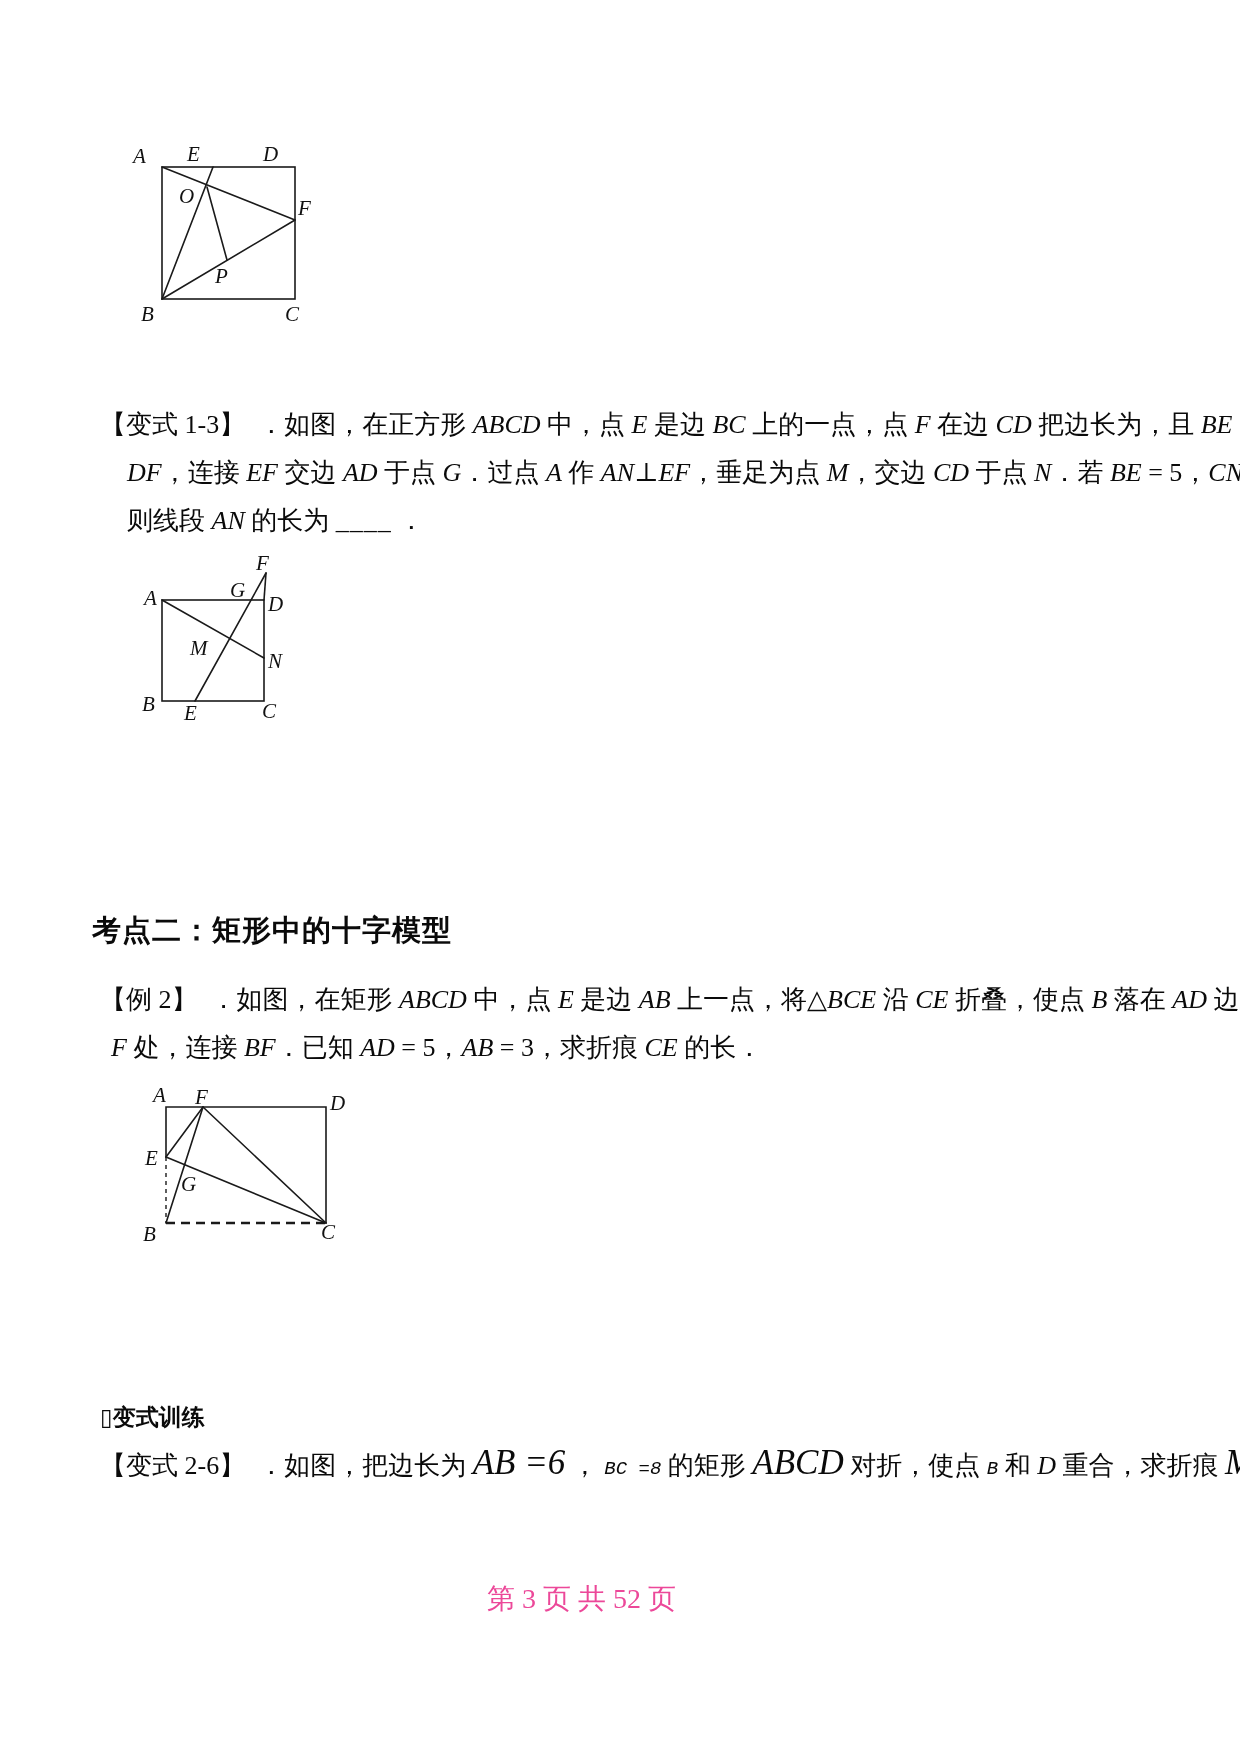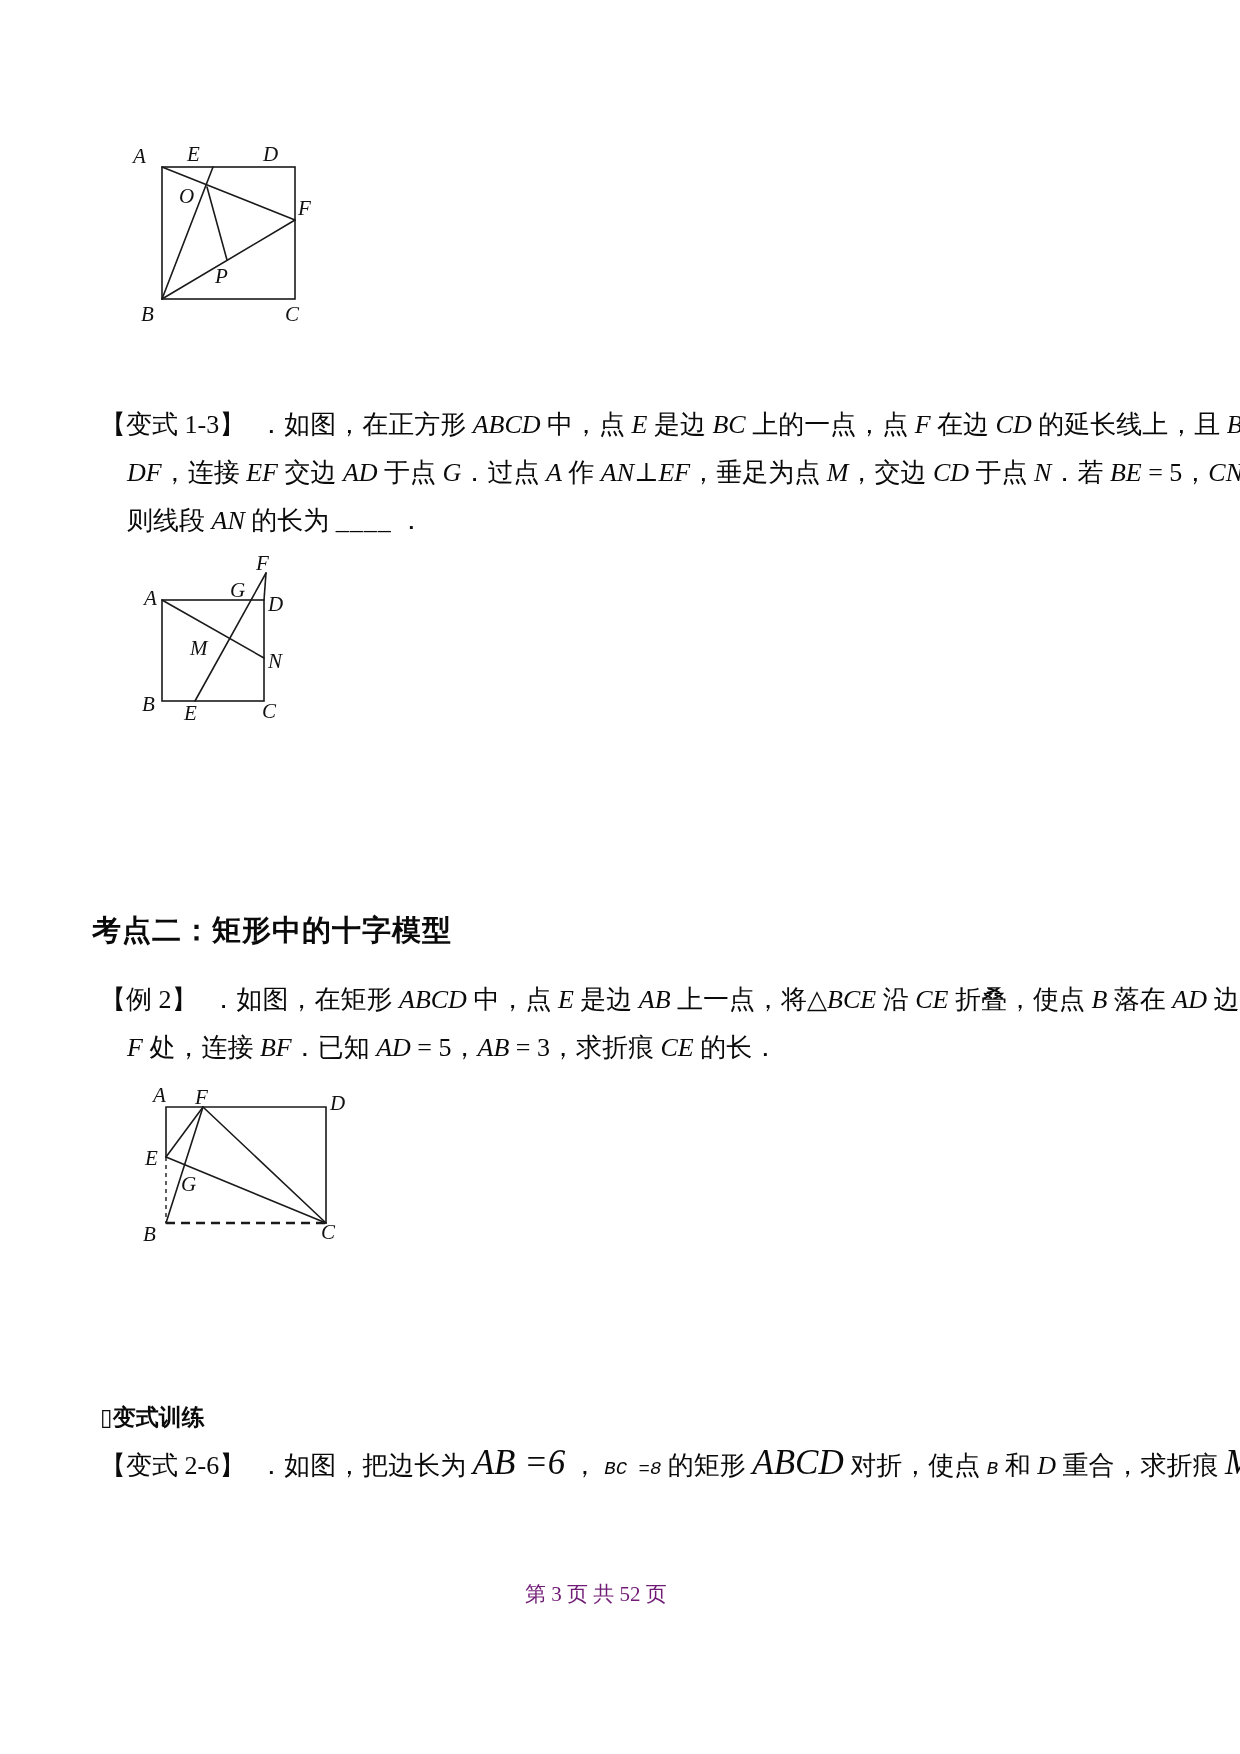--- a/index.html
+++ b/index.html
@@ -16,21 +16,21 @@
   .section-heading{
     font-family:"Liberation Sans","DejaVu Sans",sans-serif;
     font-weight:700;font-size:29px;letter-spacing:1px;color:#0a0a0a;
   }
   .train-label{
     font-family:"Liberation Sans","DejaVu Sans",sans-serif;
     font-weight:600;font-size:23px;color:#0a0a0a;white-space:pre;
   }
   .footer{
     font-family:"Liberation Serif","DejaVu Serif",serif;
-    font-size:21px;color:#701a75;white-space:pre;margin-left:38px;
+    font-size:28px;color:#ec4899;white-space:pre;
   }
   svg .fline{stroke:#1a1a1a;stroke-width:1.6;fill:none;stroke-linecap:round;}
   svg .fline-dash{stroke:#1a1a1a;stroke-width:1.4;fill:none;stroke-dasharray:4 4;}
   svg .fline-dash-bold{stroke:#1a1a1a;stroke-width:2.4;fill:none;stroke-dasharray:9 6;}
   svg .flabel{
     font-family:"Liberation Serif","DejaVu Serif",serif;font-style:italic;
     font-size:21px;fill:#111;
   }
 </style>
 </head>
@@ -45,21 +45,21 @@
   <text x="18" y="38" class="flabel">A</text>
   <text x="72" y="36" class="flabel">E</text>
   <text x="148" y="36" class="flabel">D</text>
   <text x="64" y="78" class="flabel">O</text>
   <text x="183" y="90" class="flabel">F</text>
   <text x="100" y="158" class="flabel">P</text>
   <text x="26" y="196" class="flabel">B</text>
   <text x="170" y="196" class="flabel">C</text>
 </svg>
 
-<div class="abs tline" style="left:100px;top:409px;"><span>【变式 1-3】  ．如图，在正方形 </span><span class="m">ABCD</span><span> 中，点 </span><span class="m">E</span><span> 是边 </span><span class="m">BC</span><span> 上的一点，点 </span><span class="m">F</span><span> 在边 </span><span class="m">CD</span><span> 的延长线上，且 </span><span class="m">BE</span></div>
+<div class="abs tline" style="left:100px;top:409px;"><span>【变式 1-3】  ．如图，在正方形 </span><span class="m">ABCD</span><span> 中，点 </span><span class="m">E</span><span> 是边 </span><span class="m">BC</span><span> 上的一点，点 </span><span class="m">F</span><span> 在边 </span><span class="m">CD</span><span> 把边长为，且 </span><span class="m">BE</span></div>
 <div class="abs tline" style="left:127px;top:457px;"><span class="m">DF</span><span>，连接 </span><span class="m">EF</span><span> 交边 </span><span class="m">AD</span><span> 于点 </span><span class="m">G</span><span>．过点 </span><span class="m">A</span><span> 作 </span><span class="m">AN</span><span>⊥</span><span class="m">EF</span><span>，垂足为点 </span><span class="m">M</span><span>，交边 </span><span class="m">CD</span><span> 于点 </span><span class="m">N</span><span>．若 </span><span class="m">BE</span><span> = 5，</span><span class="m">CN</span></div>
 <div class="abs tline" style="left:127px;top:505px;text-align:right;"><span>则线段 </span><span class="m">AN</span><span> 的长为 </span><span class="blank">____</span><span> ．</span></div>
 
 <svg class="abs" style="left:130px;top:550px;" width="170" height="175">
   <rect x="32" y="50" width="102" height="101" class="fline"></rect>
   <line x1="134" y1="50" x2="136" y2="23" class="fline"></line>
   <line x1="65" y1="151" x2="136" y2="23" class="fline"></line>
   <line x1="32" y1="50" x2="134" y2="108" class="fline"></line>
   <text x="126" y="20" class="flabel">F</text>
   <text x="100" y="47" class="flabel">G</text>
@@ -68,21 +68,21 @@
   <text x="60" y="105" class="flabel">M</text>
   <text x="138" y="118" class="flabel">N</text>
   <text x="12" y="161" class="flabel">B</text>
   <text x="54" y="170" class="flabel">E</text>
   <text x="132" y="168" class="flabel">C</text>
 </svg>
 
 <div class="abs section-heading" style="left:92px;top:911px;">考点二：矩形中的十字模型</div>
 
 <div class="abs tline" style="left:100px;top:984px;"><span>【例 2】  ．如图，在矩形 </span><span class="m">ABCD</span><span> 中，点 </span><span class="m">E</span><span> 是边 </span><span class="m">AB</span><span> 上一点，将△</span><span class="m">BCE</span><span> 沿 </span><span class="m">CE</span><span> 折叠，使点 </span><span class="m">B</span><span> 落在 </span><span class="m">AD</span><span> 边上的点</span></div>
-<div class="abs tline" style="left:127px;top:1032px;"><span class="m">F</span><span> 处，连接 </span><span class="m">BF</span><span>．已知 </span><span class="m">AD</span><span> = 5，</span><span class="m">AB</span><span> = 3，求折痕 </span><span class="m">CE</span><span> 的长．</span></div>
+<div class="abs tline" style="left:111px;top:1032px;"><span class="m">F</span><span> 处，连接 </span><span class="m">BF</span><span>．已知 </span><span class="m">AD</span><span> = 5，</span><span class="m">AB</span><span> = 3，求折痕 </span><span class="m">CE</span><span> 的长．</span></div>
 
 <svg class="abs" style="left:135px;top:1080px;" width="215" height="165">
   <polyline points="31,77 31,27 191,27 191,143" class="fline"></polyline>
   <line x1="31" y1="77" x2="31" y2="143" class="fline-dash"></line>
   <line x1="31" y1="143" x2="191" y2="143" class="fline-dash-bold"></line>
   <line x1="31" y1="77" x2="68" y2="27" class="fline"></line>
   <line x1="68" y1="27" x2="191" y2="143" class="fline"></line>
   <line x1="31" y1="77" x2="191" y2="143" class="fline"></line>
   <line x1="68" y1="27" x2="31" y2="143" class="fline"></line>
   <text x="18" y="22" class="flabel">A</text>

